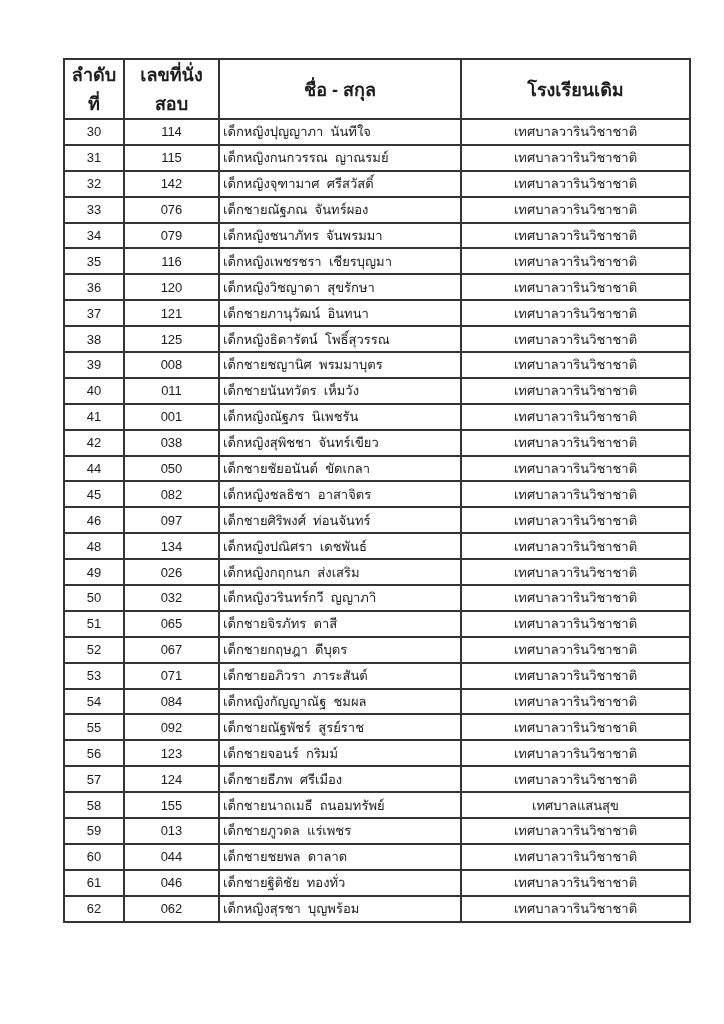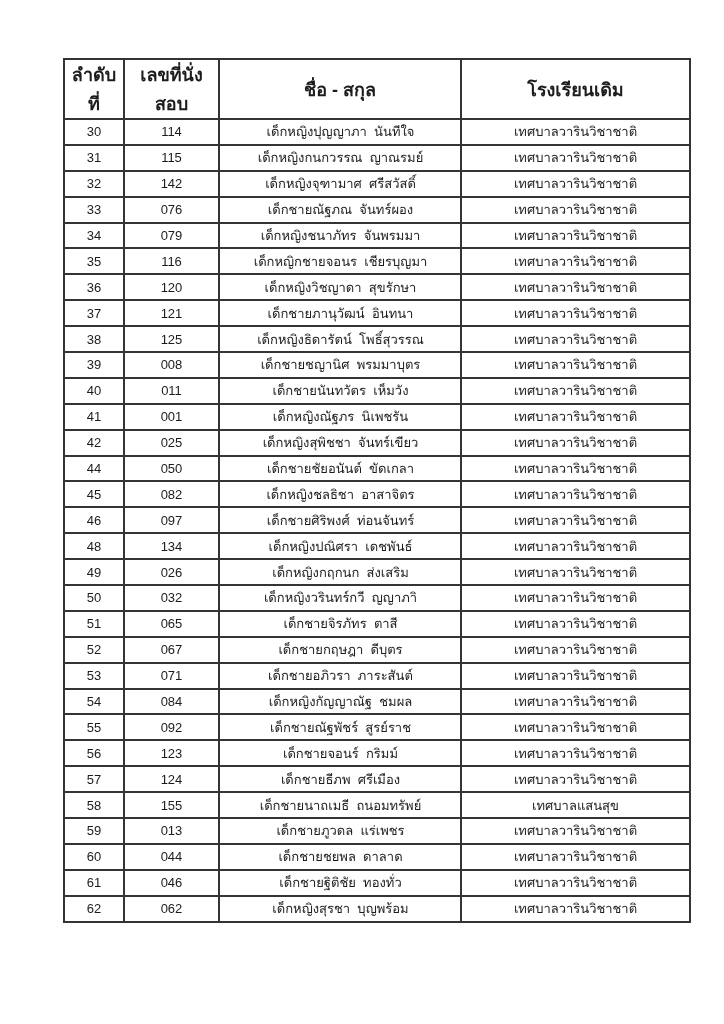--- a/index.html
+++ b/index.html
@@ -48,21 +48,21 @@
     font-weight: normal;
     vertical-align: middle;
     padding: 0 2px;
   }
   table.roster td.c0,
   table.roster td.c1,
   table.roster td.c3 {
     text-align: center;
   }
   table.roster td.c2 {
-    text-align: center;
+    text-align: left;
     padding-left: 3px;
     white-space: pre;
   }
 </style>
 </head>
 <body>
 
 <div class="page">
   <table class="roster">
     <colgroup>
@@ -106,21 +106,21 @@
         </tr>
         <tr>
           <td class="c0">34</td>
           <td class="c1">079</td>
           <td class="c2">เด็กหญิงชนาภัทร  จันพรมมา</td>
           <td class="c3">เทศบาลวารินวิชาชาติ</td>
         </tr>
         <tr>
           <td class="c0">35</td>
           <td class="c1">116</td>
-          <td class="c2">เด็กหญิกชายจอนร  เชียรบุญมา</td>
+          <td class="c2">เด็กหญิงเพชรชรา  เชียรบุญมา</td>
           <td class="c3">เทศบาลวารินวิชาชาติ</td>
         </tr>
         <tr>
           <td class="c0">36</td>
           <td class="c1">120</td>
           <td class="c2">เด็กหญิงวิชญาดา  สุขรักษา</td>
           <td class="c3">เทศบาลวารินวิชาชาติ</td>
         </tr>
         <tr>
           <td class="c0">37</td>
@@ -147,21 +147,21 @@
           <td class="c3">เทศบาลวารินวิชาชาติ</td>
         </tr>
         <tr>
           <td class="c0">41</td>
           <td class="c1">001</td>
           <td class="c2">เด็กหญิงณัฐภร  นิเพชรัน</td>
           <td class="c3">เทศบาลวารินวิชาชาติ</td>
         </tr>
         <tr>
           <td class="c0">42</td>
-          <td class="c1">025</td>
+          <td class="c1">038</td>
           <td class="c2">เด็กหญิงสุพิชชา  จันทร์เขียว</td>
           <td class="c3">เทศบาลวารินวิชาชาติ</td>
         </tr>
         <tr>
           <td class="c0">44</td>
           <td class="c1">050</td>
           <td class="c2">เด็กชายชัยอนันต์  ขัดเกลา</td>
           <td class="c3">เทศบาลวารินวิชาชาติ</td>
         </tr>
         <tr>

